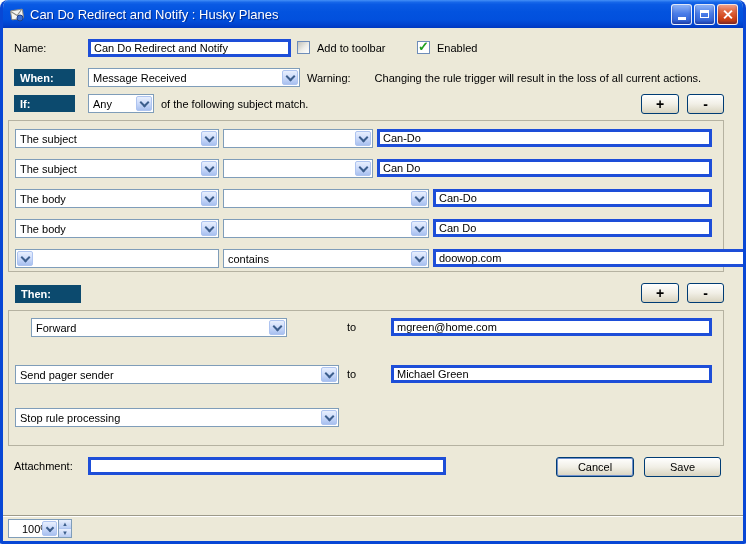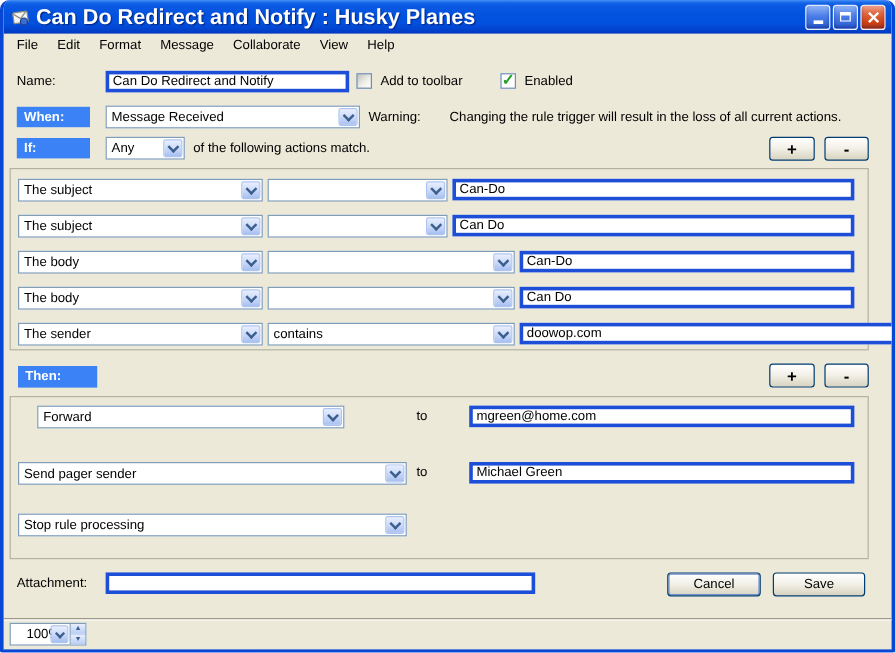--- a/index.html
+++ b/index.html
@@ -11,21 +11,21 @@
     background:#ece9d8; display:flex; flex-direction:column;
     font-family:"Liberation Sans", sans-serif; font-size:11px; color:#000;
   }
   
   .titlebar {
     height:28px; flex:0 0 28px; display:flex; align-items:center; padding:0 5px 0 6px;
     background:linear-gradient(to bottom,#4590f7 0%,#1767e9 8%,#0a5ae4 16%,#0353df 42%,#0250dd 70%,#0143cf 88%,#0038c0 100%);
   }
   .app-icon { width:17px; height:17px; margin-right:4px; flex:0 0 auto; }
   .title-text {
-    flex:1; color:#fff; font-weight:bold; font-size:18px;
+    flex:1; color:#fff; font-weight:normal; font-size:13px;
     text-shadow:1px 1px 1px rgba(0,0,60,.55); white-space:nowrap; overflow:hidden;
   }
   .win-btns { display:flex; gap:2px; }
   .wbtn {
     width:21px; height:21px; border-radius:3px; border:1px solid rgba(255,255,255,.85);
     display:flex; align-items:center; justify-content:center; cursor:default;
     background:linear-gradient(to bottom,#8fb3f5 0%,#4a7de8 45%,#2a5cd0 100%);
     box-shadow:inset 0 -2px 3px rgba(0,0,90,.35);
   }
   .wbtn.close { background:linear-gradient(to bottom,#f0a08a 0%,#e06b45 30%,#d14316 70%,#b93b0f 100%); }
@@ -37,21 +37,21 @@
   }
   .glyph-close::before{ transform:rotate(45deg);} .glyph-close::after{ transform:rotate(-45deg);}
   
   .menubar { height:20px; flex:0 0 20px; display:flex; align-items:center; padding-left:3px; }
   .menu-item { padding:2px 8px; cursor:default; }
   
   .client { position:relative; flex:1; }
   .abs { position:absolute; }
   .lbl { font-size:11px; }
   .darklabel {
-    position:absolute; background:#3b82f6; color:#fff; font-weight:bold; font-size:11px;
+    position:absolute; background:#0c4a6e; color:#fff; font-weight:bold; font-size:11px;
     height:17px; display:flex; align-items:center; padding-left:6px;
   }
   .tfield {
     position:absolute; border:3px solid #1d4ed8; background:#fff; height:18px;
     font-family:"Liberation Sans", sans-serif; font-size:11px; padding:0 3px; margin:0;
   }
   .combo {
     position:absolute; height:19px; background:#fff; border:1px solid #7f9db9;
     display:flex; align-items:center;
   }
@@ -123,29 +123,20 @@
         </span>
       <span class="wbtn">
           <span class="glyph-max"></span>
         </span>
       <span class="wbtn close">
           <span class="glyph-close"></span>
         </span>
     </span>
   </div>
 
-  <div class="menubar">
-    <span class="menu-item">File</span>
-    <span class="menu-item">Edit</span>
-    <span class="menu-item">Format</span>
-    <span class="menu-item">Message</span>
-    <span class="menu-item">Collaborate</span>
-    <span class="menu-item">View</span>
-    <span class="menu-item">Help</span>
-  </div>
 
   <div class="client">
 
     <span class="abs lbl" style="left:11px; top:14px;">Name:</span>
     <input class="tfield" style="left: 85px; top: 11px; width: 203px;" value="Can Do Redirect and Notify">
     <span class="cb empty" style="left:294px; top:13px;"></span>
     <span class="abs lbl" style="left:314px; top:14px;">Add to toolbar</span>
     <span class="cb" style="left:414px; top:13px;">
         <span class="check">✓</span>
       </span>
@@ -156,21 +147,21 @@
       <span class="ctxt">Message Received</span>
       <span class="carrow"></span>
     </div>
     <span class="warn" style="left:304px; top:44px;"><span class="wp">Warning:</span><span>Changing the rule trigger will result in the loss of all current actions.</span></span>
 
     <span class="darklabel" style="left:11px; top:67px; width:61px;">If:</span>
     <div class="combo" style="left:85px; top:66px; width:66px;">
       <span class="ctxt">Any</span>
       <span class="carrow"></span>
     </div>
-    <span class="abs lbl" style="left:158px; top:70px;">of the following actions match.</span>
+    <span class="abs lbl" style="left:158px; top:70px;">of the following subject match.</span>
     <button class="xpbtn mini" style="left:638px; top:66px;">+</button>
     <button class="xpbtn mini" style="left:684px; top:66px; width:37px;">-</button>
 
     <div class="panel" style="top:92px; height:152px;">
 
       <div>
         <div class="combo" style="left:6px; top:8px; width:204px;">
           <span class="ctxt">The subject</span>
           <span class="carrow"></span>
         </div>
@@ -212,21 +203,20 @@
         </div>
         <div class="combo" style="left:214px; top:98px; width:206px;">
           <span class="ctxt"></span>
           <span class="carrow"></span>
         </div>
         <input class="tfield" style="left: 424px; top: 98px; width: 279px;" value="Can Do">
       </div>
 
       <div>
         <div class="combo" style="left:6px; top:128px; width:204px;">
-          <span class="ctxt">The sender</span>
           <span class="carrow"></span>
         </div>
         <div class="combo" style="left:214px; top:128px; width:206px;">
           <span class="ctxt">contains</span>
           <span class="carrow"></span>
         </div>
         <input class="tfield" style="left: 424px; top: 128px; width: 315px;" value="doowop.com">
       </div>
     </div>
 

